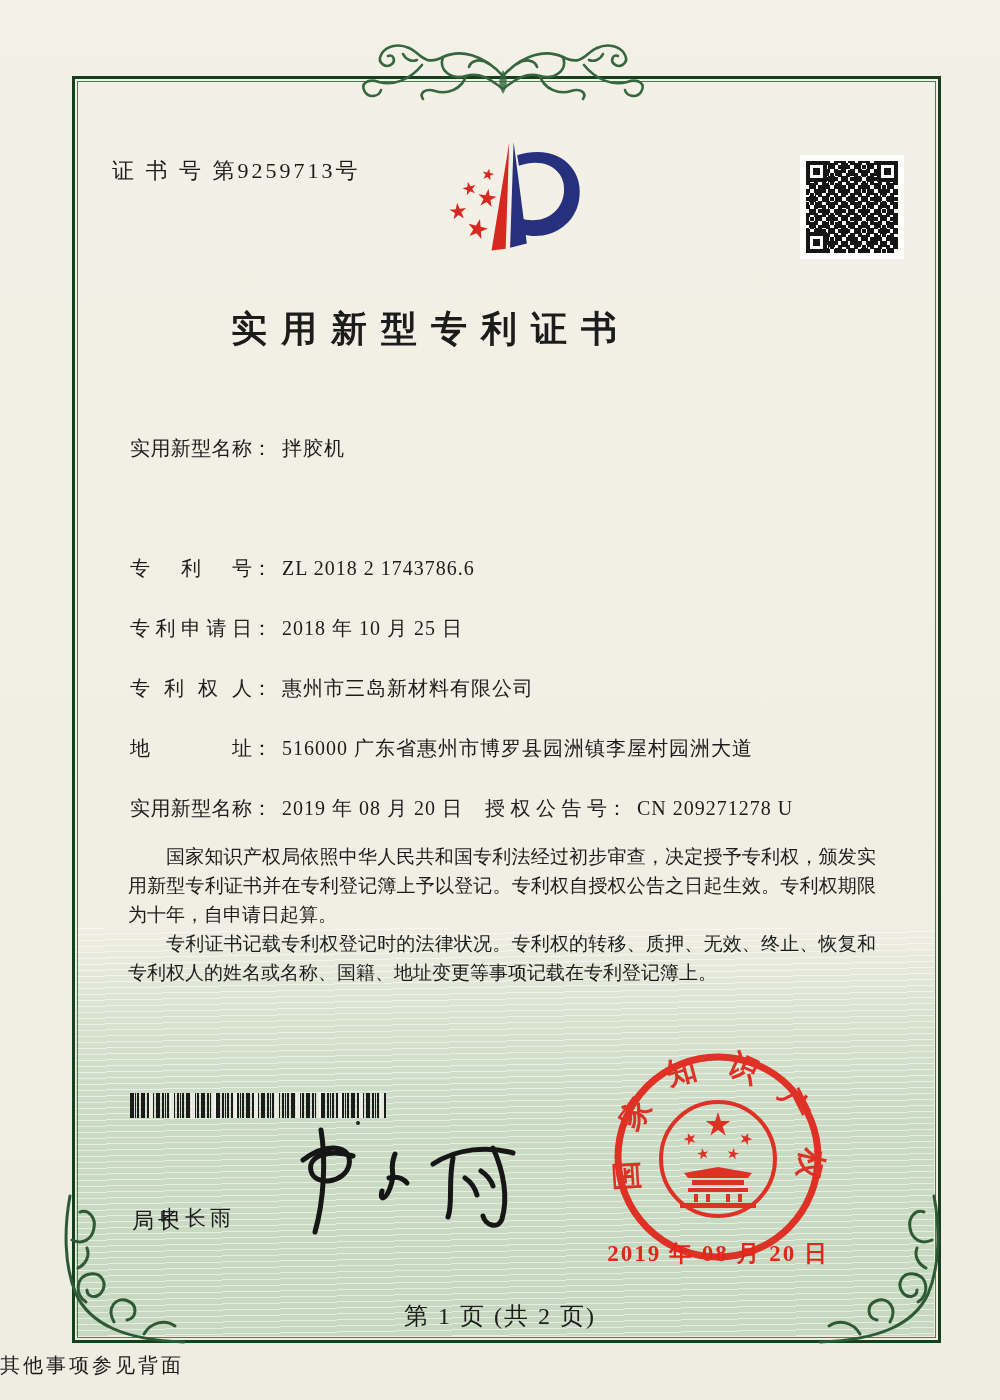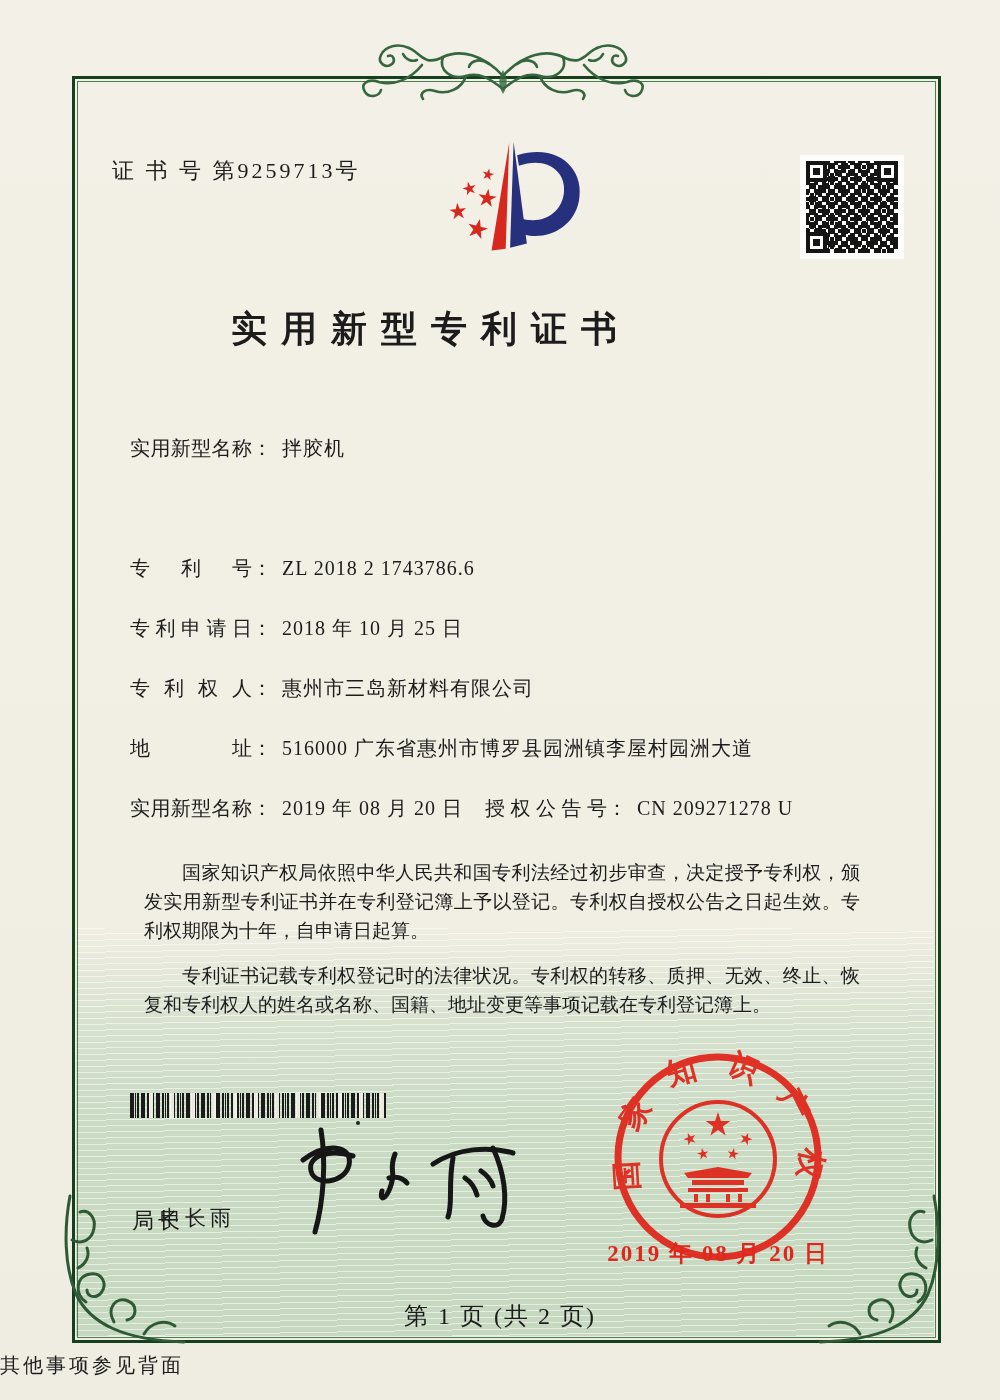--- a/index.html
+++ b/index.html
@@ -38,21 +38,21 @@
   .frow{left:130px;height:28px;line-height:28px;font-size:20px;z-index:4;white-space:nowrap;}
   .f-label{display:inline-block;width:122px;text-align:justify;text-align-last:justify;}
   .f-colon{display:inline-block;margin-right:10px;}
   .f-value{letter-spacing:1px;margin-top:47px;}
   #row-0{top:434px;} #row-1{top:494px;} #row-2{top:554px;} #row-3{top:614px;}
   #row-4{top:674px;} #row-5{top:734px;} #row-6{top:794px;}
   #pair-pubno{position:absolute;left:355px;top:0;}
 
   
   #body-text{left:128px;top:842px;width:748px;z-index:4;font-size:19px;line-height:29px;text-align:justify;}
-  #body-text p{margin:16px;text-indent:2em;}
+  #body-text p{margin:0;text-indent:2em;}
 
   
   #barcode{left:130px;top:1093px;width:252px;height:25px;z-index:4;border-left:2px solid #1b1b1b;border-right:2px solid #1b1b1b;
     background-image:
       repeating-linear-gradient(90deg, rgba(244,243,235,.95) 0 0, rgba(244,243,235,0) 0 17px, rgba(244,243,235,.95) 17px 21px),
       repeating-linear-gradient(90deg,#1b1b1b 0 2px, rgba(0,0,0,0) 2px 5px),
       repeating-linear-gradient(90deg,#1b1b1b 0 1px, rgba(0,0,0,0) 1px 3px);}
   #barcode-dot{left:356px;top:1121px;width:4px;height:4px;background:#222;border-radius:50%;z-index:4;}
 
   

